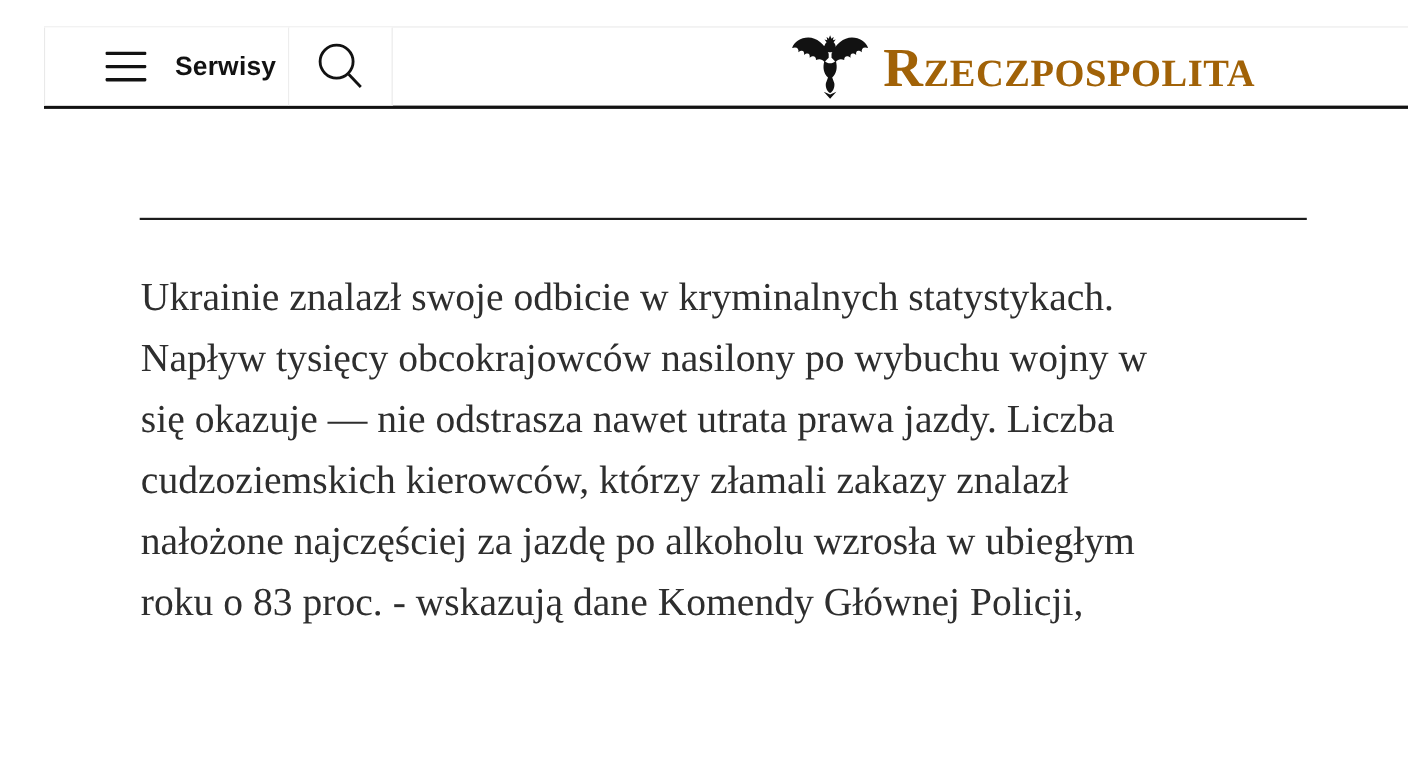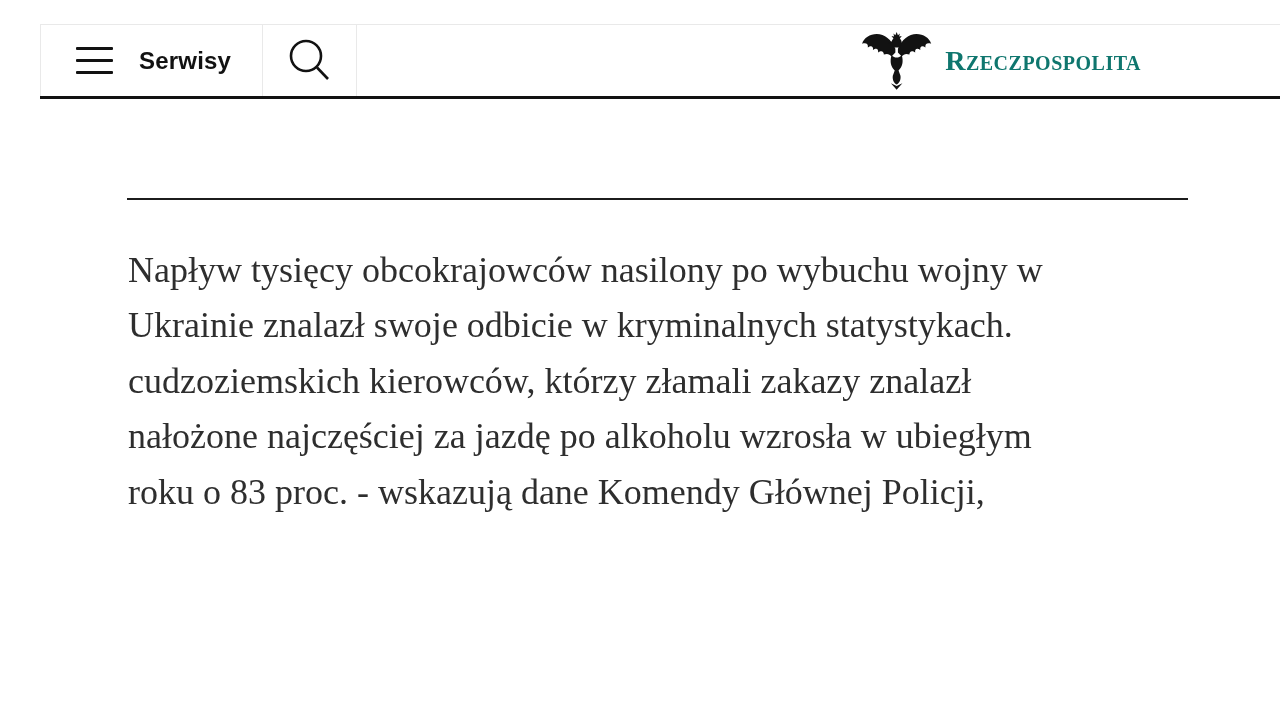--- a/index.html
+++ b/index.html
@@ -10,42 +10,42 @@
   
   .topbar {
     position:absolute; top:24px; left:40px; right:0; height:75px;
     background:#ffffff;
     border-top:1px solid #e9e9e9;
     border-bottom:3px solid #121212;
     display:flex; align-items:stretch;
   }
   .cell-menu {
     width:223px; border-left:1px solid #e9e9e9; border-right:1px solid #e9e9e9;
-    display:flex; align-items:center; padding-left:35px; gap:26px;
+    display:flex; align-items:center; padding-left:55px; gap:26px;
     cursor:pointer; background:#fff;
   }
   .burger { width:37px; height:27px; display:flex; flex-direction:column; justify-content:space-between; }
   .burger span { display:block; height:3px; background:#121212; border-radius:1px; }
   .menu-label { font-size:24px; font-weight:700; color:#121212; letter-spacing:0.2px; }
 
   .cell-search {
     width:94px; border-right:1px solid #e9e9e9;
     display:flex; align-items:center; justify-content:center; cursor:pointer; background:#fff;
   }
 
   .cell-logo { flex:1; position:relative; }
   .logo {
     position:absolute; right:139px; top:50%; transform:translateY(-50%);
     display:flex; align-items:center; cursor:pointer;
   }
   .eagle { width:74px; height:64px; margin-right:-16px; margin-top:-4px; }
   .brand {
     font-family:"Liberation Serif", "DejaVu Serif", serif;
     font-variant:small-caps; font-weight:700;
-    font-size:28px; color:#0f766e; letter-spacing:0.5px; line-height:1;margin-left:28px;
+    font-size:50px; color:#a16207; letter-spacing:0.5px; line-height:1;margin-left:28px;
   }
 
   
   .byline {
     position:absolute; left:128px; top:144px;
     font-size:23px; font-weight:700; color:#222222; cursor:pointer;
   }
   .byline-rule {
     position:absolute; left:127px; top:198px; width:1061px; height:2px;
     background:#1c1c1c;
@@ -103,20 +103,21 @@
           <path d="M47 88 L56 98 65 88 56 92 Z"></path>
         </svg>
         <span class="brand">Rzeczpospolita</span>
       </div>
     </div>
   </header>
 
   <div class="byline-rule"></div>
 
   <div class="lead">
+    <div class="lead-line">Ukrainie znalazł swoje odbicie w kryminalnych statystykach.</div>
     <div class="lead-line">Napływ tysięcy obcokrajowców nasilony po wybuchu wojny w</div>
-    <div class="lead-line">Ukrainie znalazł swoje odbicie w kryminalnych statystykach.</div>
+    <div class="lead-line">się okazuje — nie odstrasza nawet utrata prawa jazdy. Liczba</div>
     <div class="lead-line">cudzoziemskich kierowców, którzy złamali zakazy znalazł</div>
     <div class="lead-line">nałożone najczęściej za jazdę po alkoholu wzrosła w ubiegłym</div>
     <div class="lead-line">roku o 83 proc. - wskazują dane Komendy Głównej Policji,</div>
   </div>
 
 </div>
 
 </body></html>

